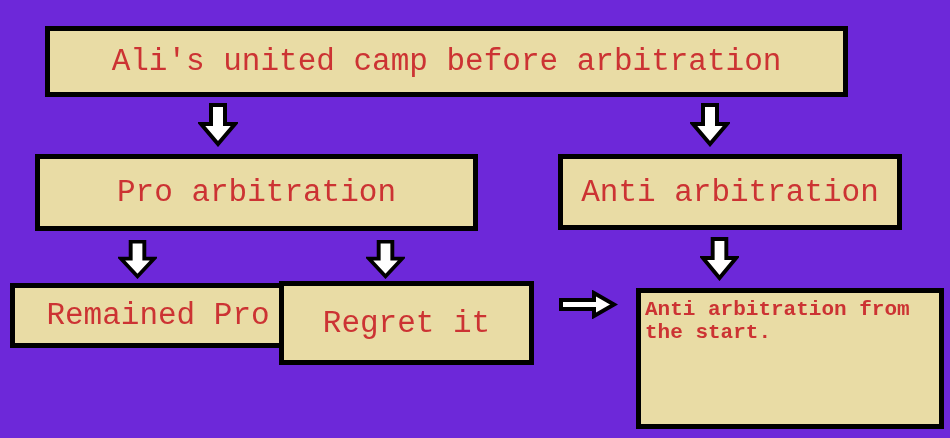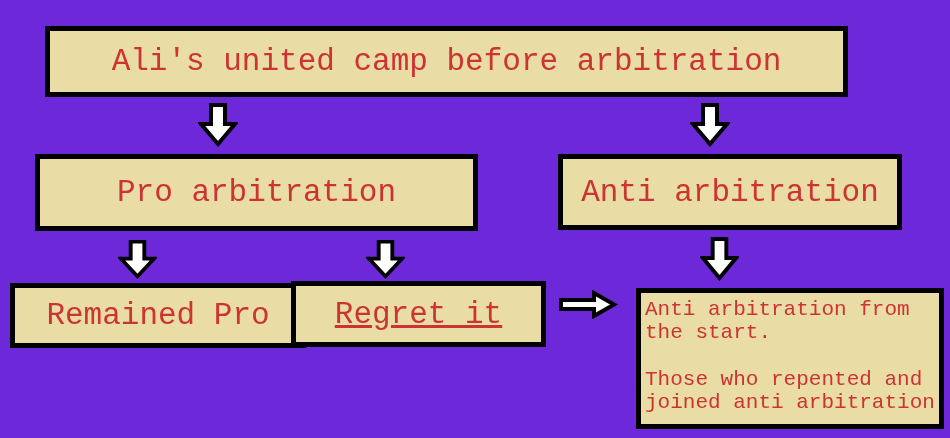--- a/index.html
+++ b/index.html
@@ -26,31 +26,32 @@
     align-items:center;
     justify-content:center;
     white-space:nowrap;
     font-weight:normal;
   }
   .big{font-size:31px;letter-spacing:0px;}
   .node-root   {left:45px;  top:26px;  width:803px; height:71px;}
   .node-pro    {left:35px;  top:154px; width:443px; height:77px;}
   .node-anti   {left:558px; top:154px; width:344px; height:76px;}
   .node-remained{left:10px; top:283px; width:296px; height:65px;}
-  .node-regret {left:291px; top:281px; width:255px; height:66px;text-decoration:underline;}
+  .node-regret {left:279px; top:281px; width:255px; height:84px;}
   .node-detail{
     left:636px; top:288px; width:308px; height:141px;
     display:block;
     font-size:21px;
     line-height:23px;
     padding:5px 2px 16px 4px;
     white-space:normal;
     justify-content:flex-start;
     align-items:flex-start;
     overflow:hidden;
+    font-weight:bold;
   }
   .node-detail p{margin:0;}
   .node-detail p + p{margin-top:24px;}
   .arrow{position:absolute;}
   .arrow svg{display:block;width:100%;height:100%;}
   .arrow polygon{fill:#ffffff;stroke:var(--ink);stroke-width:4;stroke-linejoin:miter;}
   .a1{left:198px;top:103px;width:40px;height:44px;}
   .a2{left:690px;top:103px;width:40px;height:44px;}
   .a3{left:118px;top:240px;width:39px;height:39px;}
   .a4{left:366px;top:240px;width:39px;height:39px;}
@@ -108,16 +109,15 @@
   </div>
 
   <div class="arrow a6">
     <svg viewBox="0 0 60 29" preserveAspectRatio="none">
         <polygon points="3,10 36,10 36,3 56,14.5 36,26 36,19 3,19"></polygon>
       </svg>
   </div>
 
   <div class="node node-detail">
     <p>Anti arbitration from the start.</p>
-    <p>Those who repented and joined anti arbitration</p>
   </div>
 
 </div>
 
 </body></html>

